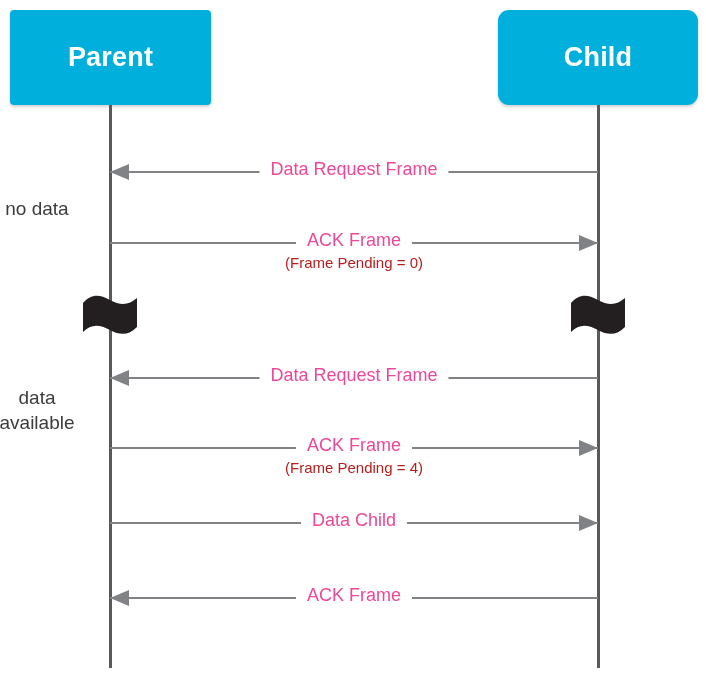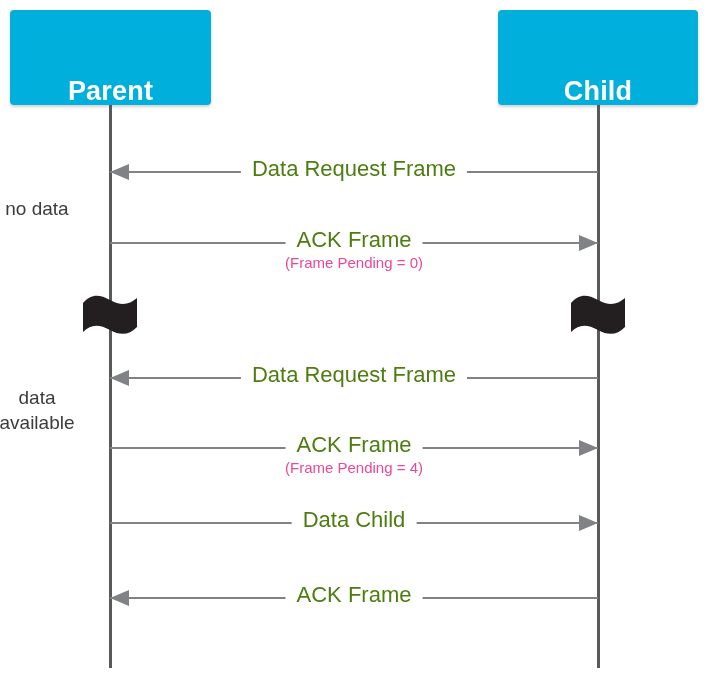--- a/index.html
+++ b/index.html
@@ -19,21 +19,21 @@
     overflow: hidden;
   }
 
   
   .participant {
     position: absolute;
     top: 10px;
     height: 95px;
     border-radius: 4px;
     display: flex;
-    align-items: flex-end;
+    align-items: center;
     justify-content: center;
     box-shadow: 0 2px 3px rgba(0,0,0,0.18);
     box-sizing: border-box;
   }
   .participant-label {
     color: #ffffff;
     font-size: 27px;
     font-weight: bold;
     letter-spacing: 0.2px;
     line-height: 1;
@@ -83,31 +83,31 @@
     right: 0;
     border-left: 19px solid #818285;
   }
   .msg-label {
     position: absolute;
     left: 50%;
     transform: translateX(-50%);
     top: -16px;
     background: #ffffff;
     padding: 0 11px;
-    color: #4d7c0f;
-    font-size: 22px;
+    color: #ec4899;
+    font-size: 18px;
     line-height: 26px;
     white-space: nowrap;
   }
   .msg-sublabel {
     position: absolute;
     left: 50%;
     transform: translateX(-50%);
     top: 11px;
-    color: #ec4899;
+    color: #b91c1c;
     font-size: 15px;
     line-height: 18px;
     white-space: nowrap;
   }
 
   
   .side-note {
     position: absolute;
     right: 609px;  
     text-align: center;
@@ -128,21 +128,21 @@
 </style>
 </head>
 <body>
 
 <div id="diagram">
 
   <div class="participant" id="participant-parent" style="background:#00AFDB;">
     <span class="participant-label">Parent</span>
   </div>
 
-  <div class="participant" id="participant-child" style="background:#00AFDB;">
+  <div class="participant" id="participant-child" style="background:#00AFDB;border-radius:11px;">
     <span class="participant-label">Child</span>
   </div>
 
   <div class="lifeline" id="lifeline-parent"></div>
   <div class="lifeline" id="lifeline-child"></div>
 
   <div class="message" style="top:172px;">
     <div class="msg-line"></div>
     <div class="arrowhead left"></div>
     <div class="msg-label">Data Request Frame</div>

